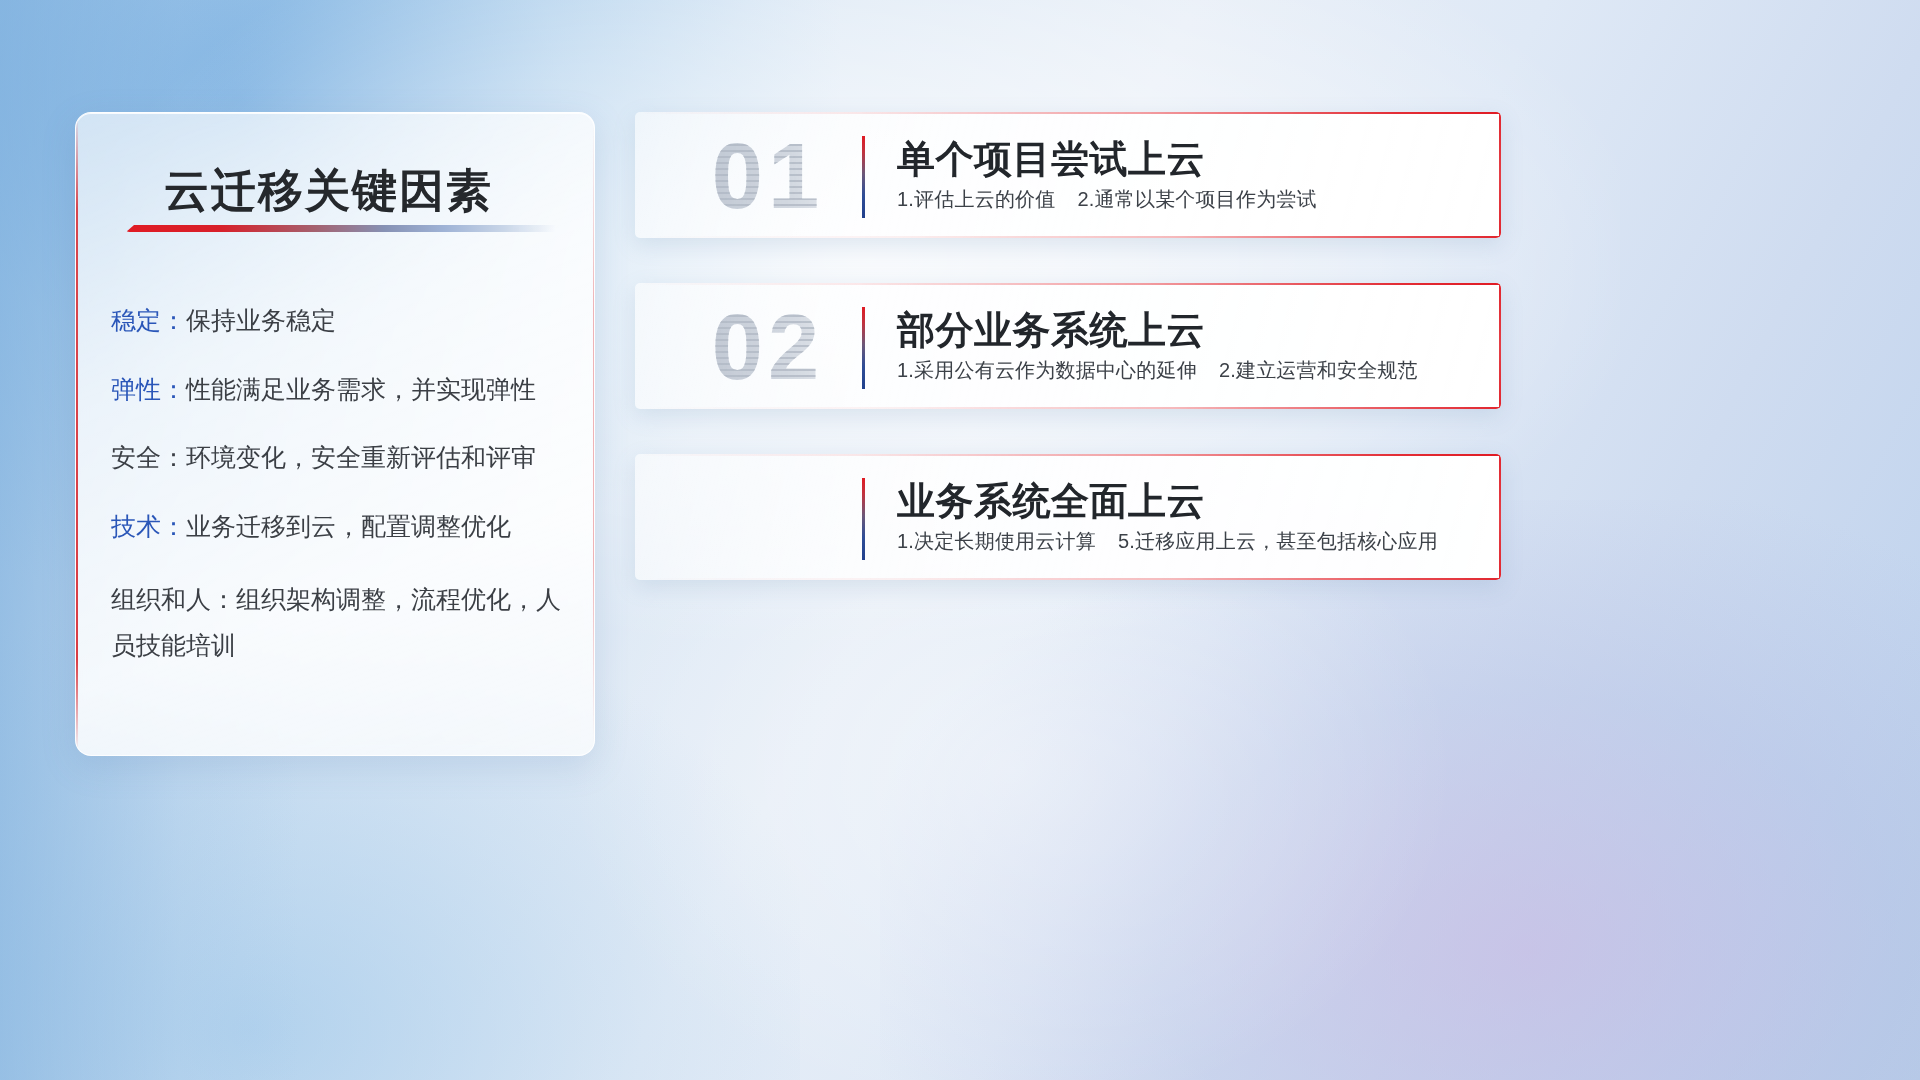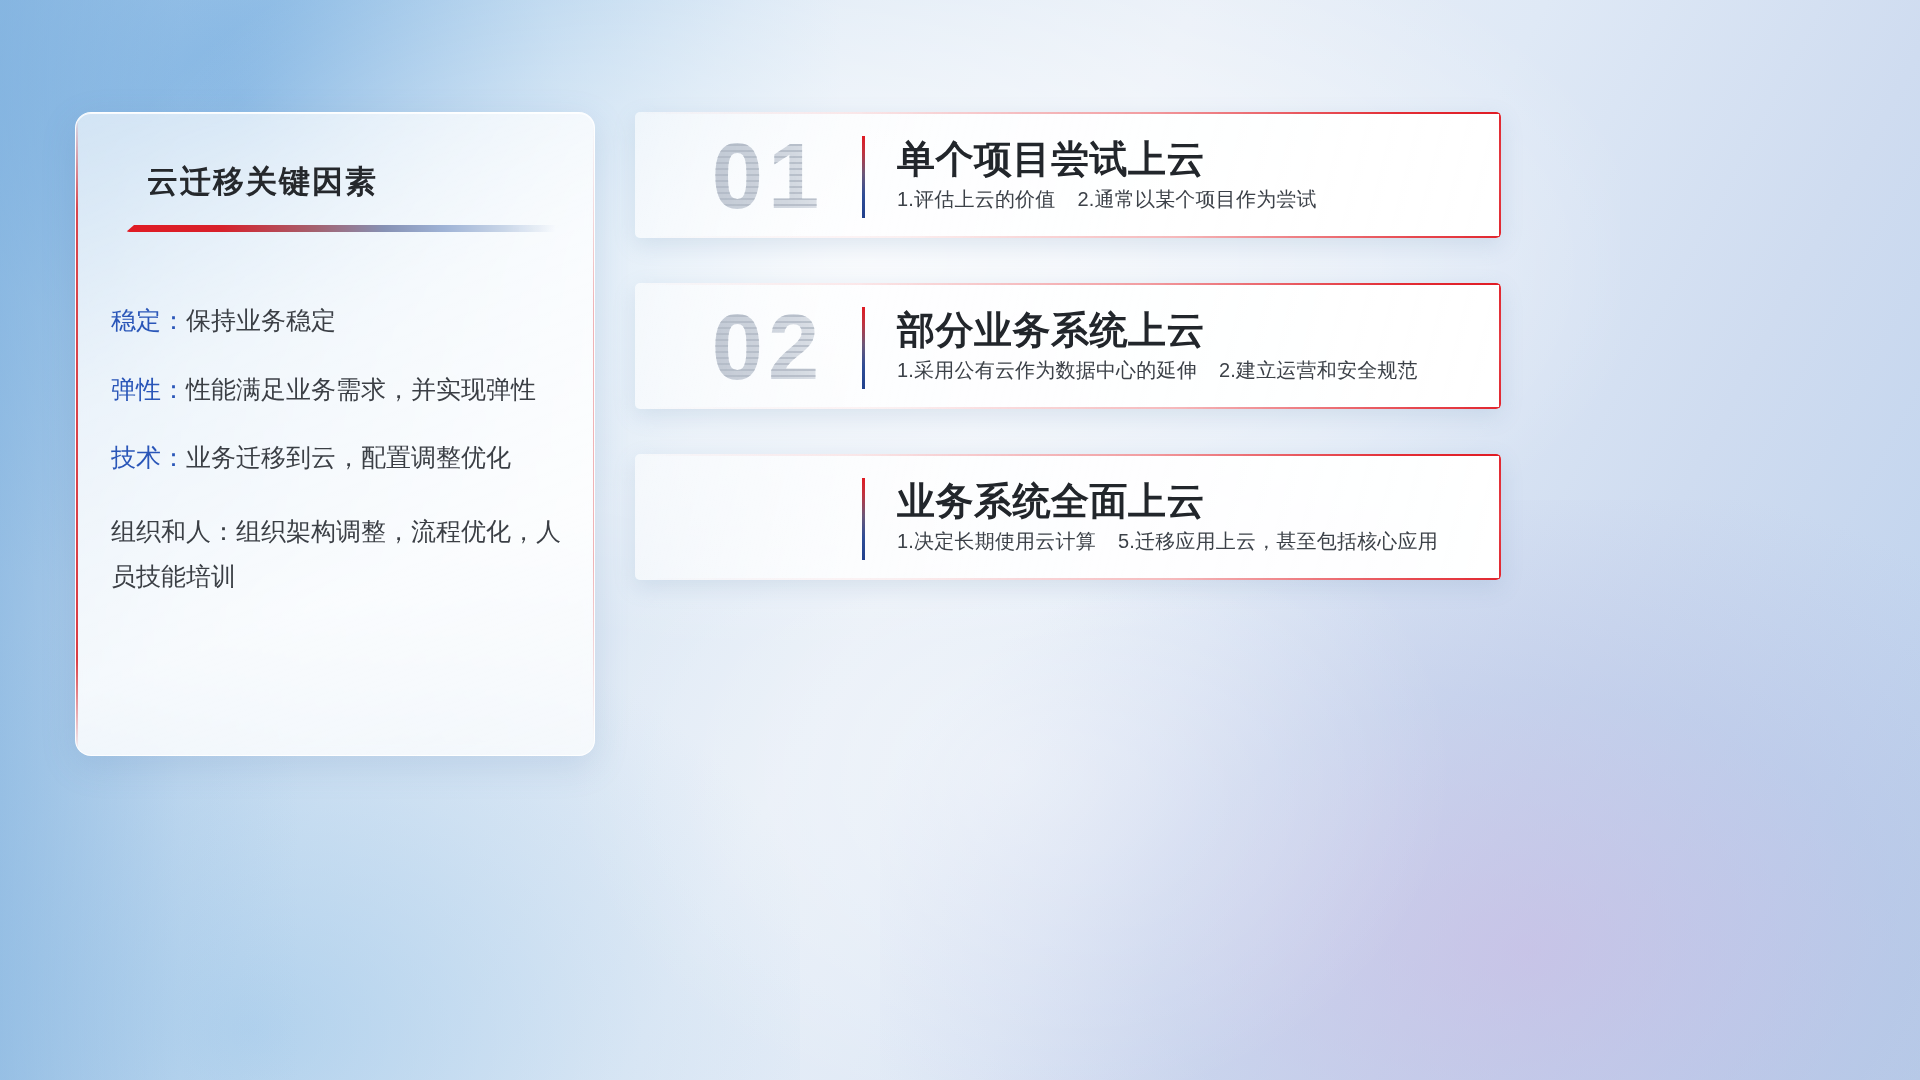--- a/index.html
+++ b/index.html
@@ -58,22 +58,22 @@
   }
   .left-card::before{
     content:""; position:absolute; left:0; top:8px; bottom:8px; width:2px;
     background:linear-gradient(180deg,rgba(214,40,48,.05) 0%,rgba(214,40,48,.85) 14%,rgba(214,40,48,.9) 86%,rgba(214,40,48,.05) 100%);
   }
   .left-card::after{
     content:""; position:absolute; right:0; top:10px; bottom:10px; width:1px;
     background:linear-gradient(180deg,rgba(214,40,48,0) 0%,rgba(214,40,48,.35) 30%,rgba(214,40,48,.35) 70%,rgba(214,40,48,0) 100%);
   }
   .lc-title {
-    position:absolute; left:71px; top:48px;
-    font-size:31px; font-weight:bold; color:#25282c; letter-spacing:2px;
+    position:absolute; left:88px; top:48px;
+    font-size:45px; font-weight:bold; color:#25282c; letter-spacing:2px;
     white-space:nowrap;
   }
   .lc-rule {
     position:absolute; left:50px; top:112px; width:430px; height:7px;
     background:linear-gradient(90deg,#e01b24 0%,#d8202a 22%,#a4616f 44%,#8691b4 60%,#9fb3d6 74%,#c9d6e8 88%,rgba(220,230,242,0) 100%);
     border-radius:4px 0 0 4px;
     clip-path:polygon(8px 0,100% 0,100% 100%,0 100%);
   }
   .lc-list { position:absolute; left:35px; top:190px; right:24px; }
   .lc-item {
@@ -158,20 +158,23 @@
     <div class="lc-list">
 
       <div class="lc-item">
         <span class="lc-key">稳定：</span><span>保持业务稳定</span>
       </div>
 
       <div class="lc-item">
         <span class="lc-key">弹性：</span><span>性能满足业务需求，并实现弹性</span>
       </div>
 
+      <div class="lc-item">
+        <span class="lc-key dark">安全：</span><span>环境变化，安全重新评估和评审</span>
+      </div>
 
       <div class="lc-item">
         <span class="lc-key">技术：</span><span>业务迁移到云，配置调整优化</span>
       </div>
 
       <div class="lc-item wrap">
         <span class="lc-key dark">组织和人：</span><span>组织架构调整，流程优化，人员技能培训</span>
       </div>
 
     </div>

